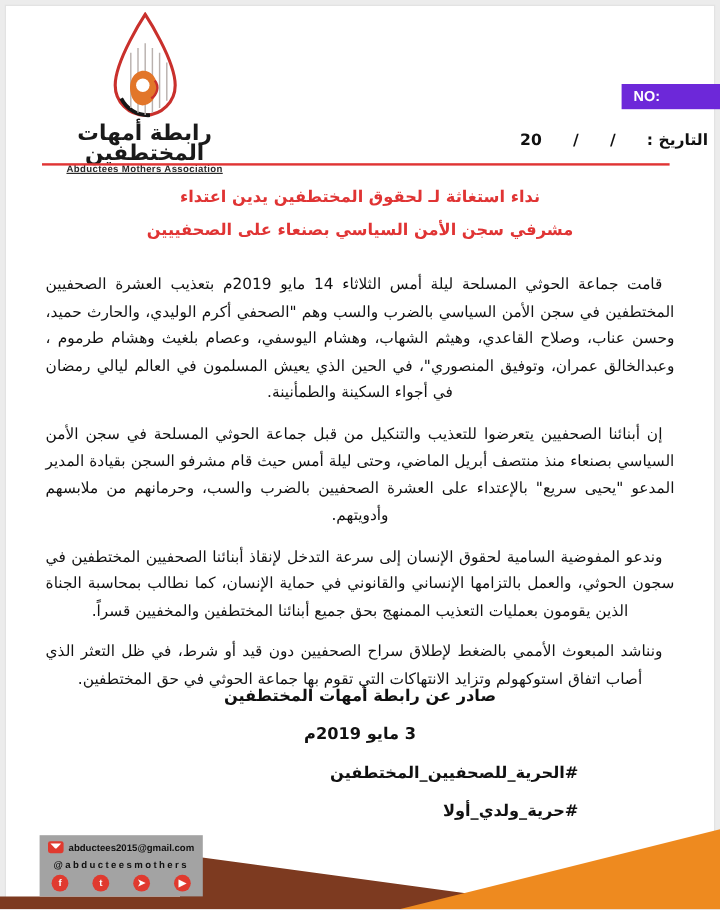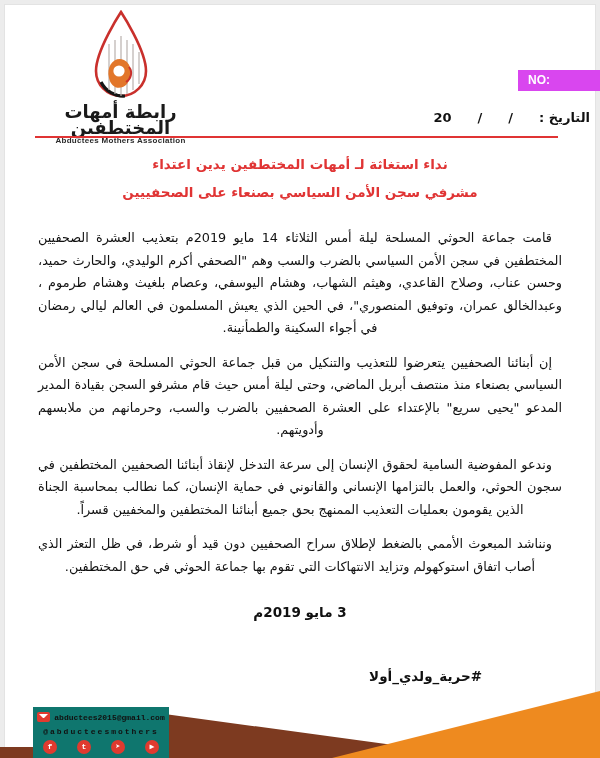--- a/index.html
+++ b/index.html
@@ -6,21 +6,21 @@
   .page{
     position:relative;width:600px;height:758px;margin:0 auto;
     background:#fff;overflow:hidden;
     box-shadow:inset 0 0 0 4px #ececec, inset 0 0 0 5px #e3e3e3;
     font-family:"DejaVu Sans",sans-serif;
   }
   
   .logo{position:absolute;left:48px;top:10px;width:145px;text-align:center;}
   .logo-drop{display:block;margin:0 auto;}
   .logo-ar{font-size:18px;font-weight:bold;color:#1a1a1a;direction:rtl;line-height:16px;margin-top:2px;}
-  .logo-en{font-size:8px;font-weight:bold;color:#2b2b2b;letter-spacing:.3px;font-family:"Liberation Sans",sans-serif;}
+  .logo-en{font-size:8px;font-weight:bold;color:#2b2b2b;letter-spacing:.3px;font-family:"Liberation Sans",sans-serif;text-decoration:underline;}
   .no-box{
     position:absolute;top:70px;right:0;width:72px;height:21px;
     color:#fff;font-weight:bold;font-size:12px;line-height:21px;
     padding-left:10px;font-family:"Liberation Sans",sans-serif;
   }
   .date-row{
     position:absolute;top:110px;right:10px;direction:rtl;
     font-size:13px;font-weight:bold;color:#111;
   }
   .date-row .gap{display:inline-block;width:26px;}
@@ -40,22 +40,22 @@
   }
   .signoff{position:absolute;left:0;right:0;text-align:center;direction:rtl;font-weight:bold;font-size:13.5px;color:#111;}
   .issued{top:572px;}
   .issue-date{top:604px;}
   .hashtag{position:absolute;right:118px;direction:rtl;font-weight:bold;font-size:13.5px;color:#111;}
   .tag1{top:636px;}
   .tag2{top:668px;}
   
   .footer-art{position:absolute;left:0;bottom:0;width:600px;height:70px;z-index:1;}
   .contact-card{
-    position:absolute;left:33px;bottom:0;width:128px;z-index:2;background:#0f766e;
-    padding:5px 4px 4px 4px;text-align:center;font-family:Liberation Mono, monospace;
+    position:absolute;left:33px;bottom:11px;width:128px;z-index:2;background:#a3a3a3;
+    padding:5px 4px 4px 4px;text-align:center;font-family:Liberation Sans, sans-serif;
   }
   .contact-row{display:flex;align-items:center;justify-content:center;gap:4px;}
   .email-icon{
     width:13px;height:10px;border-radius:2px;display:inline-block;position:relative;flex:0 0 auto;
   }
   .email-icon::after{content:"";position:absolute;left:2px;top:2px;border-left:4px solid transparent;
     border-right:4px solid transparent;border-top:4px solid #fff;width:1px;}
   .email-text{font-size:8px;font-weight:bold;color:#111;}
   .handle-text{font-size:8px;font-weight:bold;color:#111;letter-spacing:2px;margin-top:5px;}
   .social-row{display:flex;justify-content:space-between;padding:4px 6px 0 6px;}
@@ -87,41 +87,43 @@
         <line x1="58" y1="42" x2="58" y2="74"></line>
       </g>
       <path d="M28,68 C25,55 34,46 43,50 C51,54 52,66 46,74 C39,81 30,78 28,68 Z" fill="#e2762a"></path>
       <circle cx="38" cy="61" r="5.6" fill="#ffffff"></circle>
       <path d="M45,72 c5,-3 7,-10 3,-15" fill="none" stroke="#c9302c" stroke-width="2"></path>
     </svg>
     <div class="logo-ar">رابطة أمهات المختطفين</div>
     <div class="logo-en">Abductees Mothers Association</div>
   </div>
 
-  <div class="no-box" style="background: #d946ef;">NO:</div>
+  <div class="no-box" style="background: #6d28d9;">NO:</div>
 
   <div class="date-row">
     <span>التاريخ :</span><span class="gap"></span><span>/</span><span class="gap"></span><span>/</span><span class="gap"></span><span>20</span>
   </div>
 
   <div class="red-rule" style="background: rgb(224, 52, 52);"></div>
 
   <div class="title" style="color: rgb(224, 52, 52);">
-    <div>نداء استغاثة لـ أمهات المختطفين يدين اعتداء</div>
+    <div>نداء استغاثة لـ لحقوق المختطفين يدين اعتداء</div>
     <div>مشرفي سجن الأمن السياسي بصنعاء على الصحفييين</div>
   </div>
 
   <div class="body-text">
     <p>قامت جماعة الحوثي المسلحة ليلة أمس الثلاثاء 14 مايو 2019م بتعذيب العشرة الصحفيين المختطفين في سجن الأمن السياسي بالضرب والسب وهم "الصحفي أكرم الوليدي، والحارث حميد، وحسن عناب، وصلاح القاعدي، وهيثم الشهاب، وهشام اليوسفي، وعصام بلغيث وهشام طرموم ، وعبدالخالق عمران، وتوفيق المنصوري"، في الحين الذي يعيش المسلمون في العالم ليالي رمضان في أجواء السكينة والطمأنينة.</p>
     <p>إن أبنائنا الصحفيين يتعرضوا للتعذيب والتنكيل من قبل جماعة الحوثي المسلحة في سجن الأمن السياسي بصنعاء منذ منتصف أبريل الماضي، وحتى ليلة أمس حيث قام مشرفو السجن بقيادة المدير المدعو "يحيى سريع" بالإعتداء على العشرة الصحفيين بالضرب والسب، وحرمانهم من ملابسهم وأدويتهم.</p>
     <p>وندعو المفوضية السامية لحقوق الإنسان إلى سرعة التدخل لإنقاذ أبنائنا الصحفيين المختطفين في سجون الحوثي، والعمل بالتزامها الإنساني والقانوني في حماية الإنسان، كما نطالب بمحاسبة الجناة الذين يقومون بعمليات التعذيب الممنهج بحق جميع أبنائنا المختطفين والمخفيين قسراً.</p>
     <p>ونناشد المبعوث الأممي بالضغط لإطلاق سراح الصحفيين دون قيد أو شرط، في ظل التعثر الذي أصاب اتفاق استوكهولم وتزايد الانتهاكات التي تقوم بها جماعة الحوثي في حق المختطفين.</p>
   </div>
 
+  <div class="signoff issued">صادر عن رابطة أمهات المختطفين</div>
   <div class="signoff issue-date">3 مايو 2019م</div>
+  <div class="hashtag tag1">#الحرية_للصحفيين_المختطفين</div>
   <div class="hashtag tag2">#حرية_ولدي_أولا</div>
 
   <svg class="footer-art" viewBox="0 0 600 70" preserveAspectRatio="none">
     <polygon points="0,59 150,59 150,24 430,62 600,66 600,70 0,70" fill="#7d3a20"></polygon>
     <polygon points="600,3 600,70 332,70" fill="#ee8a1f"></polygon>
   </svg>
 
   <div class="contact-card">
     <div class="contact-row">
       <span class="email-icon" style="background:#e03a2f;"></span>

